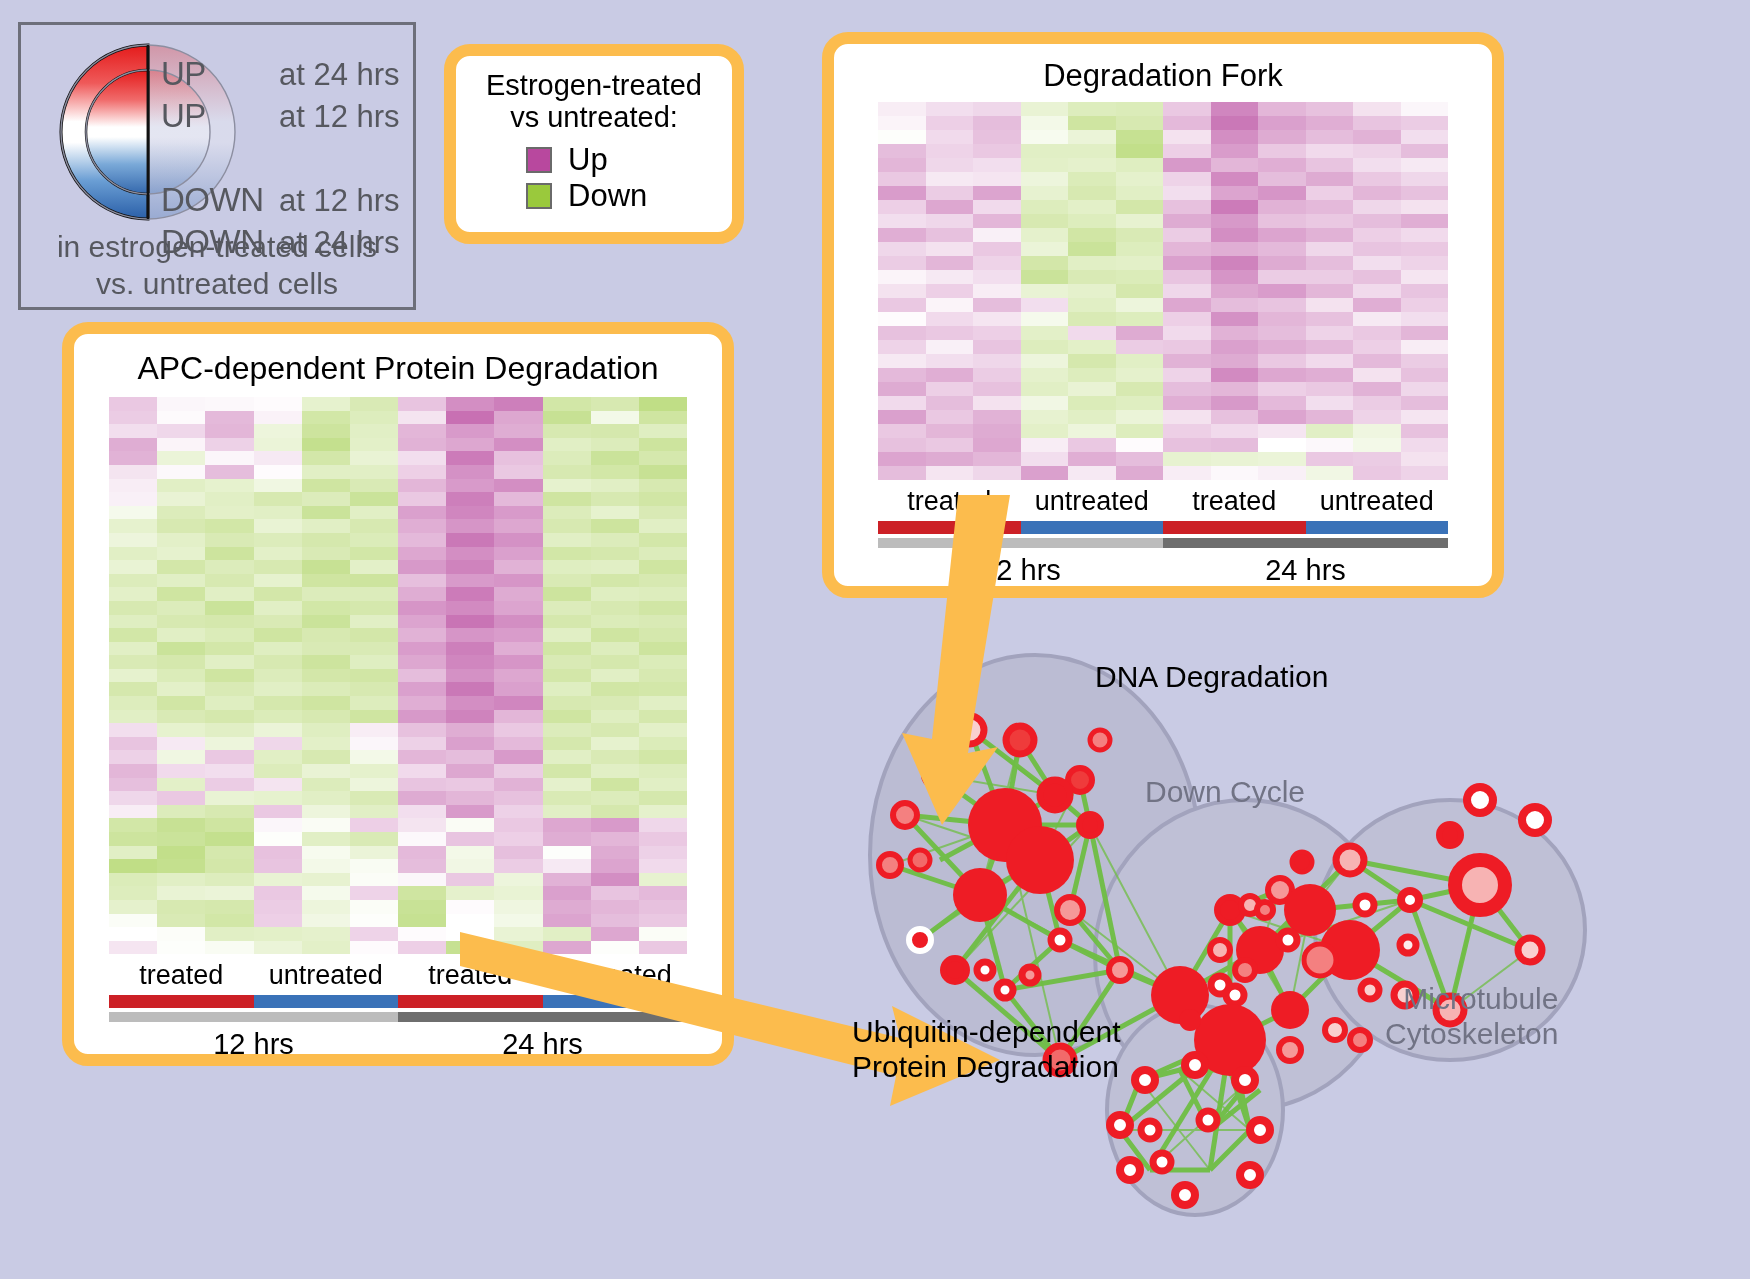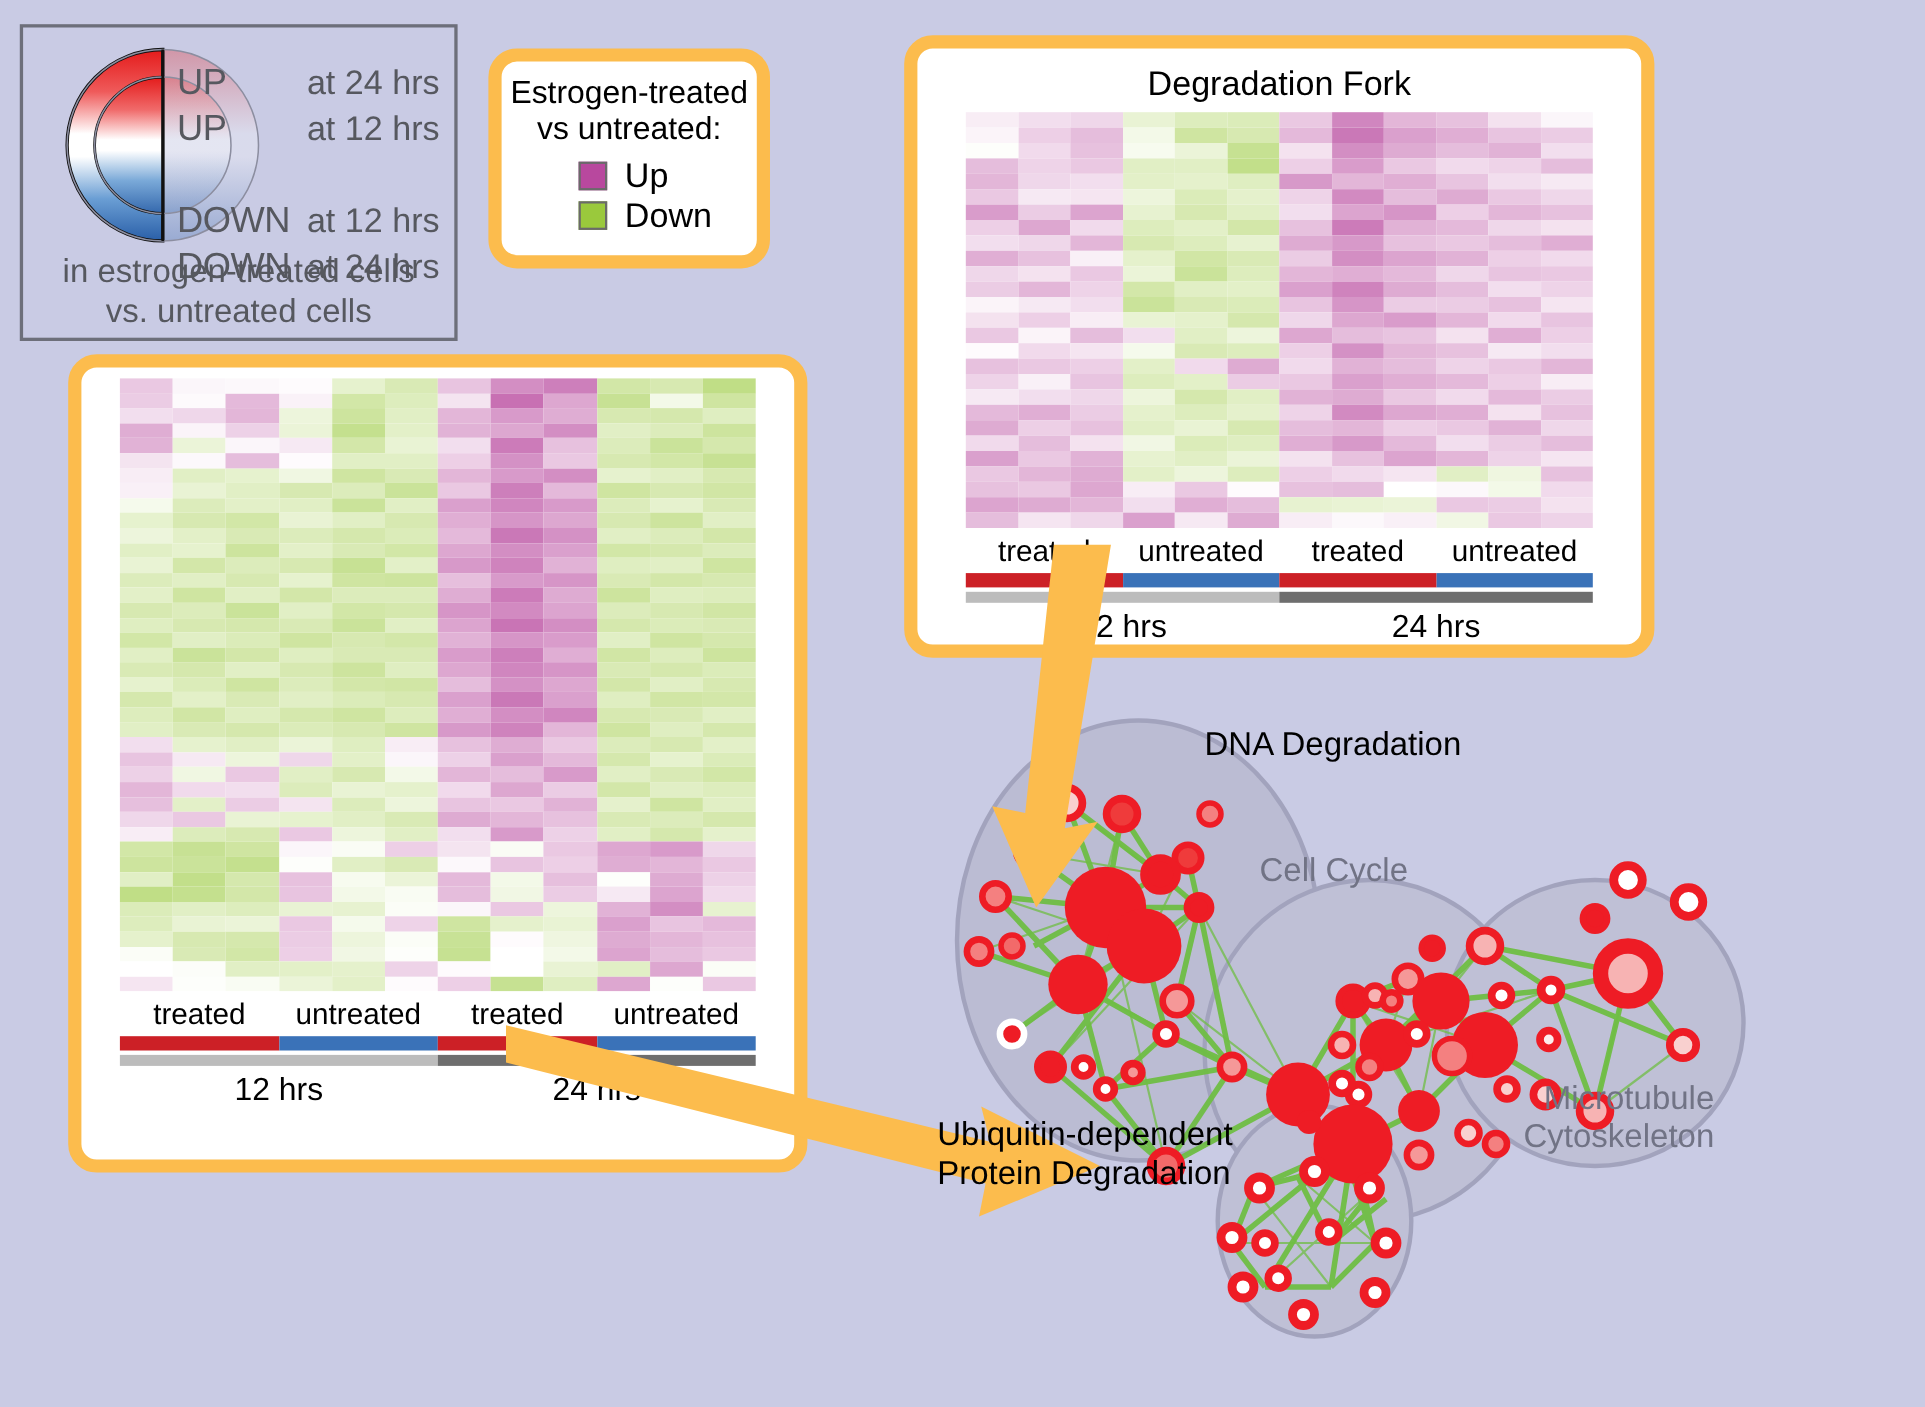--- a/index.html
+++ b/index.html
@@ -26,21 +26,21 @@
   .key-foot{
     position:absolute;left:0;top:204px;width:100%;text-align:center;
     color:#56585f;font-size:30px;line-height:1.22;
   }
 
   
   .panel{
     position:absolute;background:#ffffff;
     border:12px solid #fcbc4d;border-radius:26px;box-sizing:border-box;
   }
-  #legend-panel{left:444px;top:44px;width:256px;height:200px;}
+  #legend-panel{left:444px;top:44px;width:300px;height:200px;}
   .legend-title{
     margin:14px 0 0 0;text-align:center;color:#000;font-size:29px;line-height:1.1;
   }
   .legend-items{margin:8px 0 0 70px;}
   .legend-item{display:flex;align-items:center;height:36px;}
   .legend-swatch{width:26px;height:26px;border:2px solid #6a6a6a;box-sizing:border-box;margin-right:16px;}
   .legend-label{font-size:31px;color:#000;}
 
   
   #rep-panel{left:822px;top:32px;width:682px;height:566px;}
@@ -512,20 +512,21 @@
         </div>
         <div class="ann-times">
           <span>12 hrs</span>
           <span>24 hrs</span>
         </div>
       </div>
     </div>
   </div>
 
   <div class="panel" id="apc-panel">
+    <div class="panel-title">APC-dependent Protein Degradation</div>
     <div class="hm-wrap" style="width:578px;margin-top:10px;">
       <div class="heatmap" id="hm-apc" style="grid-template-columns: repeat(12, 1fr); grid-auto-rows: 13.6px;">
           <i style="background: rgb(234, 200, 226);"></i>
           <i style="background: rgb(251, 246, 250);"></i>
           <i style="background: rgb(252, 248, 251);"></i>
           <i style="background: rgb(254, 251, 253);"></i>
           <i style="background: rgb(230, 242, 206);"></i>
           <i style="background: rgb(217, 234, 181);"></i>
           <i style="background: rgb(232, 196, 224);"></i>
           <i style="background: rgb(211, 142, 195);"></i>
@@ -1231,20 +1232,20 @@
     
     <svg class="arrow" style="left:-80px;top:-115px;width:420px;height:360px;" viewBox="0 0 420 360">
       <path d="M248 0 L300 0 L258 258 L288 252 L232 330 L192 238 L222 244 Z" fill="#fcbc4d"></path>
     </svg>
     <svg class="arrow" style="left:-330px;top:300px;width:560px;height:200px;" viewBox="0 0 560 200">
       <path d="M0 22 L440 128 L432 96 L540 150 L430 196 L436 166 L0 56 Z" fill="#fcbc4d"></path>
     </svg>
 
     
     <div class="cluster-label" id="lbl-dna">DNA Degradation</div>
-    <div class="cluster-label" id="lbl-cc">Cell Cycle</div>
+    <div class="cluster-label" id="lbl-cc">Down Cycle</div>
     <div class="cluster-label" id="lbl-ub">Ubiquitin-dependent
 Protein Degradation</div>
     <div class="cluster-label" id="lbl-mt">Microtubule
 Cytoskeleton</div>
   </div>
 
 </div>
 
 </body></html>

